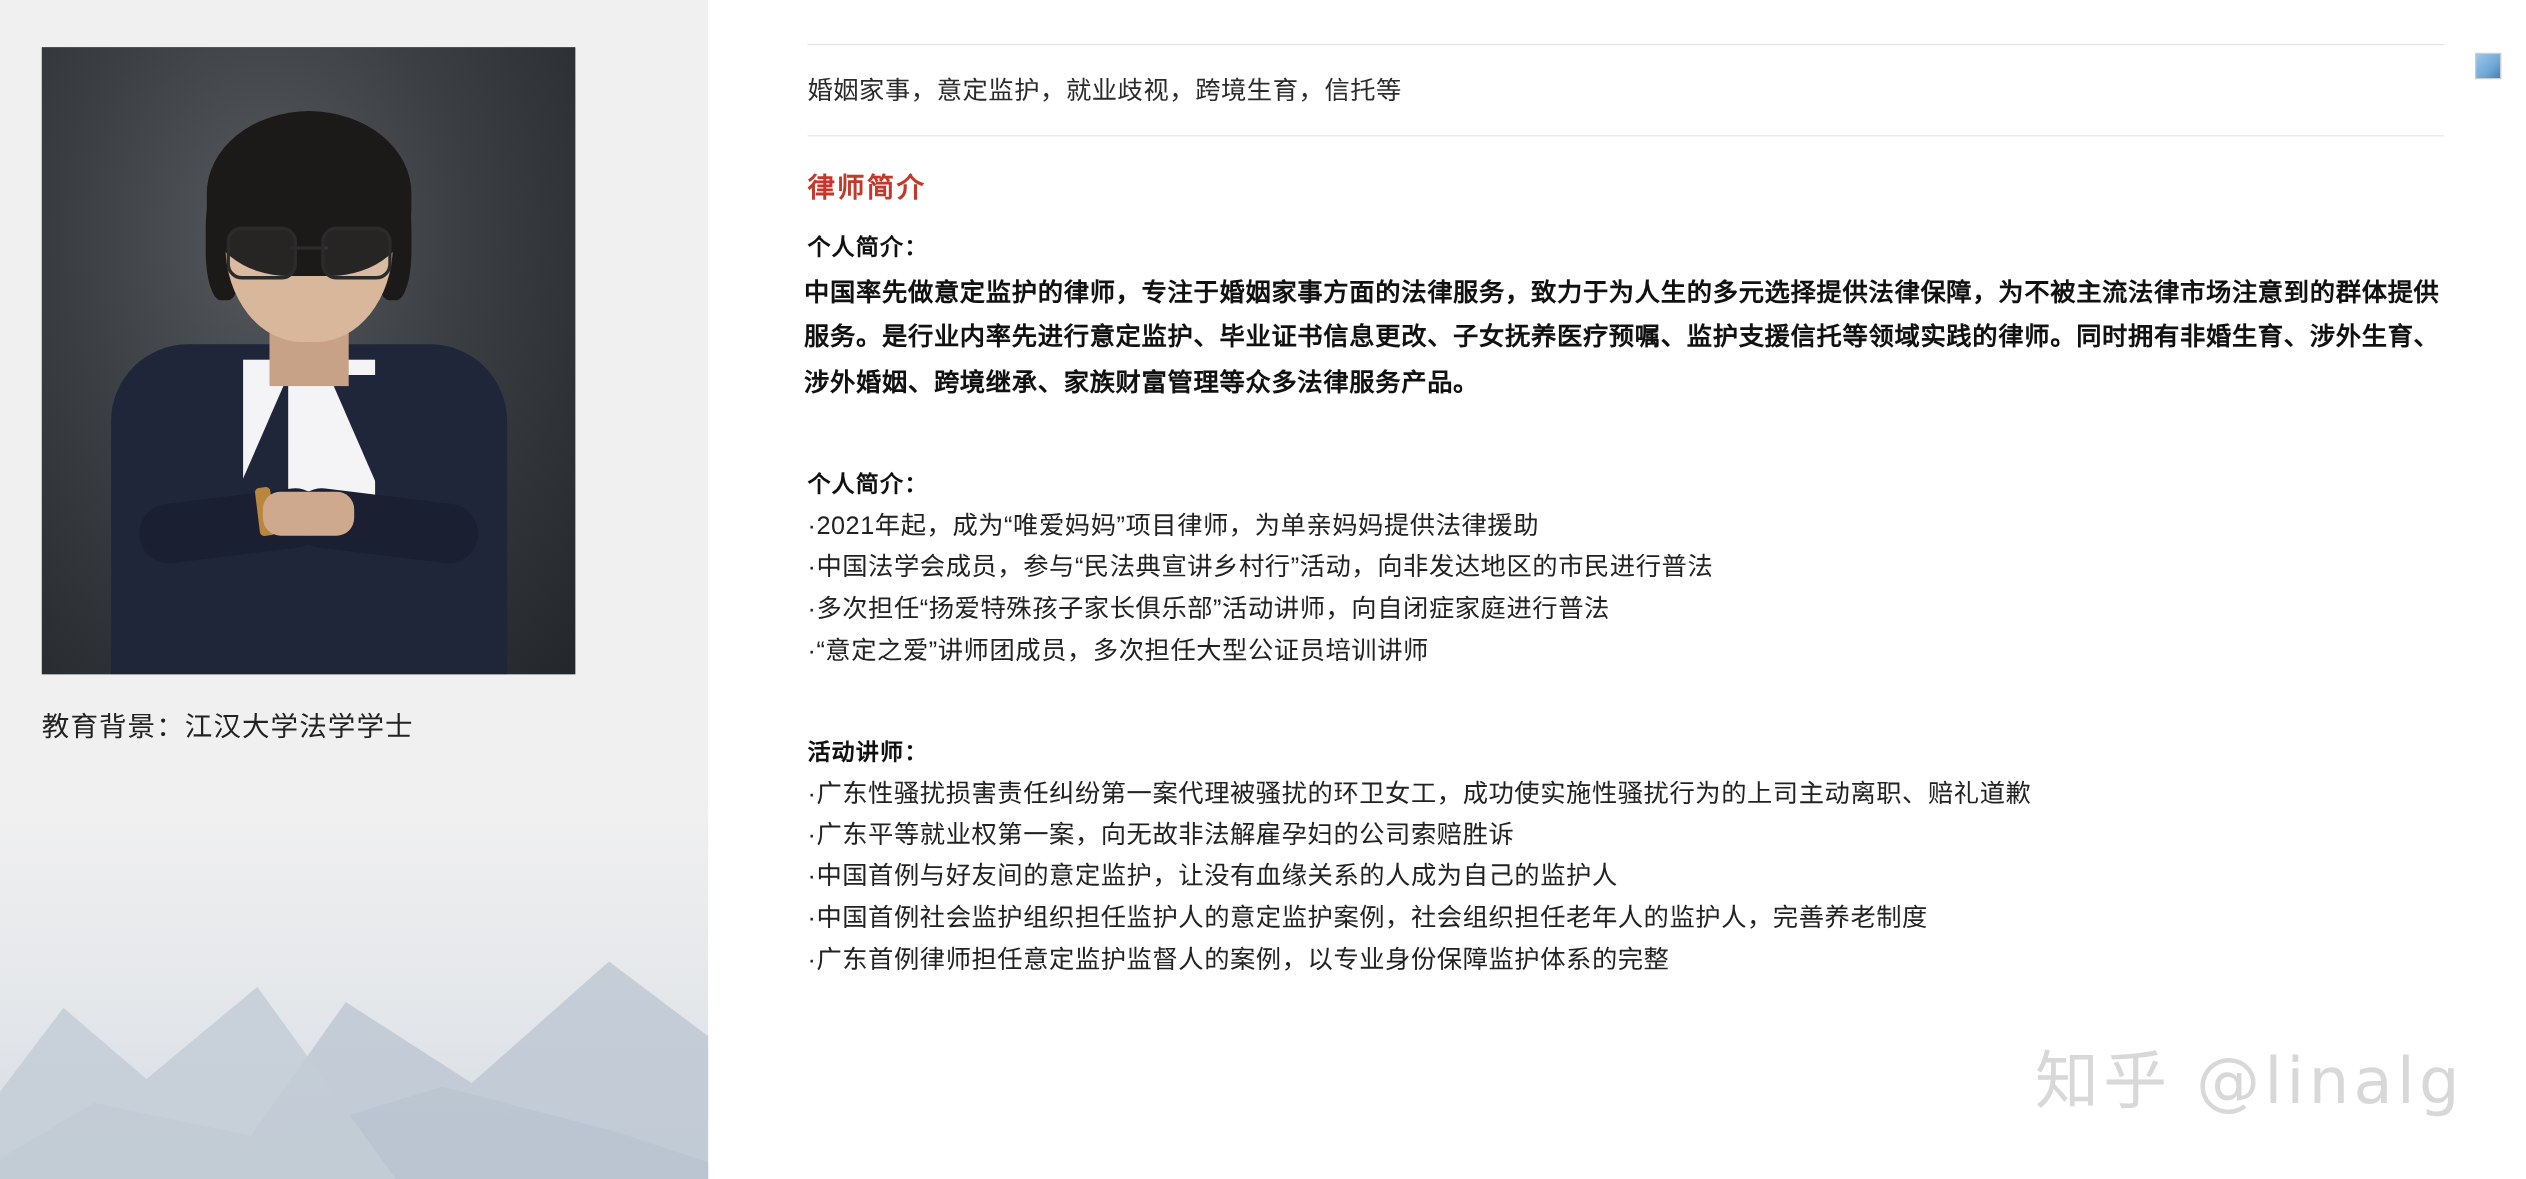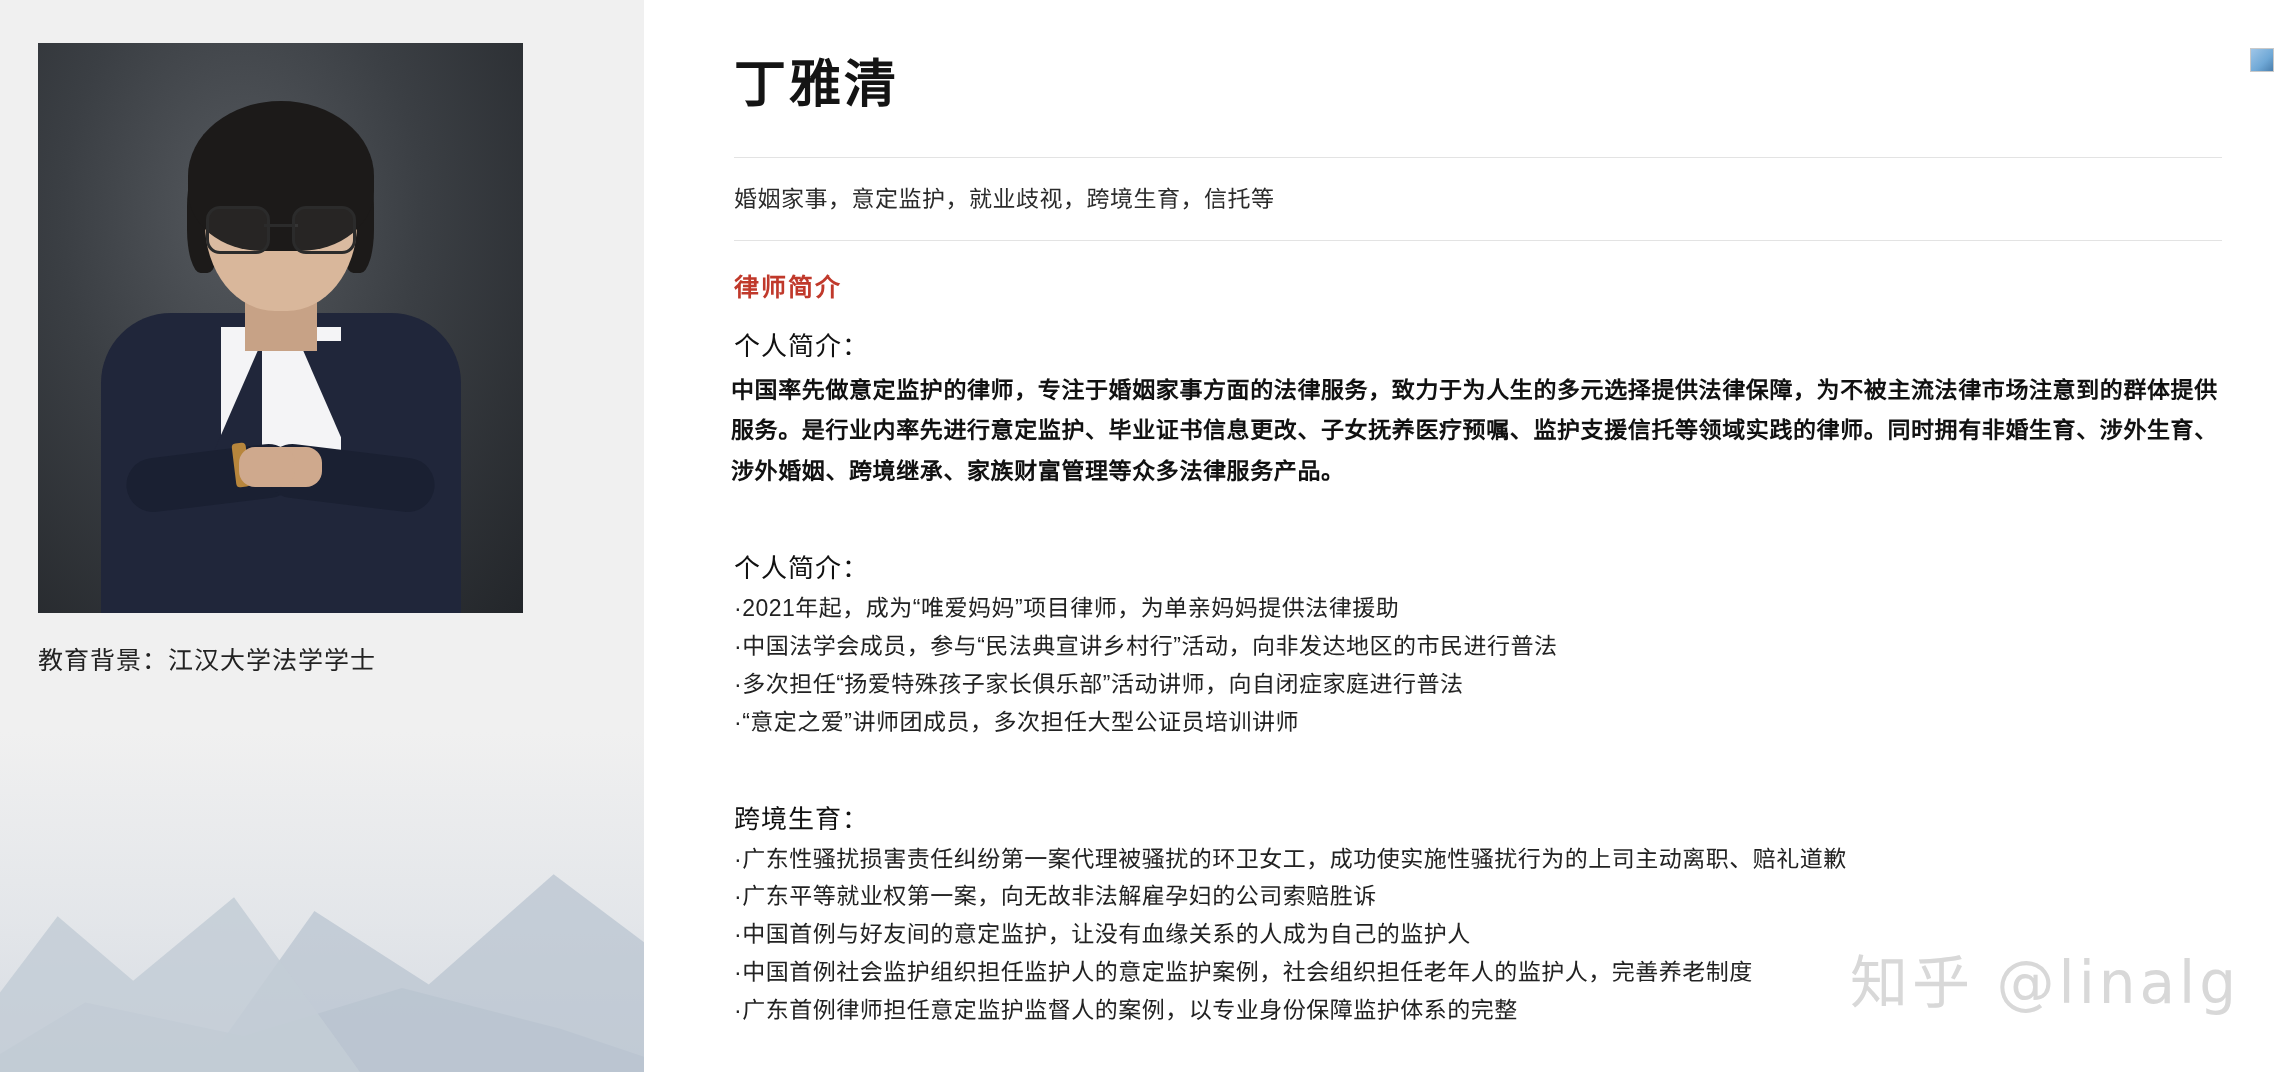--- a/index.html
+++ b/index.html
@@ -254,22 +254,22 @@
     font-size: 23px;
     color: #2b2b2b;
     margin: 22px 0 0 34px;
     letter-spacing: .5px;
   }
   .mid-rule {
     margin: 26px 34px 0 34px;
     border-top: 1px solid #e3e3e3;
   }
   .sub-head {
-    font-size: 26px;
-    font-weight: normal;
+    font-size: 21px;
+    font-weight: bold;
     color: #111;
     margin: 22px 0 0 34px;
     letter-spacing: 1px;
   }
   .bold-para {
     font-size: 23px;
     font-weight: bold;
     color: #111;
     line-height: 1.75;
     margin: 8px 34px 0 31px;
@@ -346,21 +346,20 @@
       <div class="ridge r3"></div>
       <div class="ridge r2"></div>
       <div class="ridge r1"></div>
     </div>
   </div>
 
   <div class="right-col">
 
     <div class="corner-img"></div>
 
-    <div class="lawyer-name">丁雅清</div>
 
     <div class="top-rule"></div>
 
 
     <div class="plain-line">婚姻家事，意定监护，就业歧视，跨境生育，信托等</div>
 
     <div class="mid-rule"></div>
 
     <div class="section-head">律师简介</div>
 
@@ -374,21 +373,21 @@
 
     <div class="list">
       <div class="list-item">·2021年起，成为“唯爱妈妈”项目律师，为单亲妈妈提供法律援助</div>
       <div class="list-item">·中国法学会成员，参与“民法典宣讲乡村行”活动，向非发达地区的市民进行普法</div>
       <div class="list-item">·多次担任“扬爱特殊孩子家长俱乐部”活动讲师，向自闭症家庭进行普法</div>
       <div class="list-item">·“意定之爱”讲师团成员，多次担任大型公证员培训讲师</div>
     </div>
 
     <div class="gap-md"></div>
 
-    <div class="sub-head">跨境生育：</div>
+    <div class="sub-head">活动讲师：</div>
 
     <div class="list">
       <div class="list-item">·广东性骚扰损害责任纠纷第一案代理被骚扰的环卫女工，成功使实施性骚扰行为的上司主动离职、赔礼道歉</div>
       <div class="list-item">·广东平等就业权第一案，向无故非法解雇孕妇的公司索赔胜诉</div>
       <div class="list-item">·中国首例与好友间的意定监护，让没有血缘关系的人成为自己的监护人</div>
       <div class="list-item">·中国首例社会监护组织担任监护人的意定监护案例，社会组织担任老年人的监护人，完善养老制度</div>
       <div class="list-item">·广东首例律师担任意定监护监督人的案例，以专业身份保障监护体系的完整</div>
 
     </div>
 

